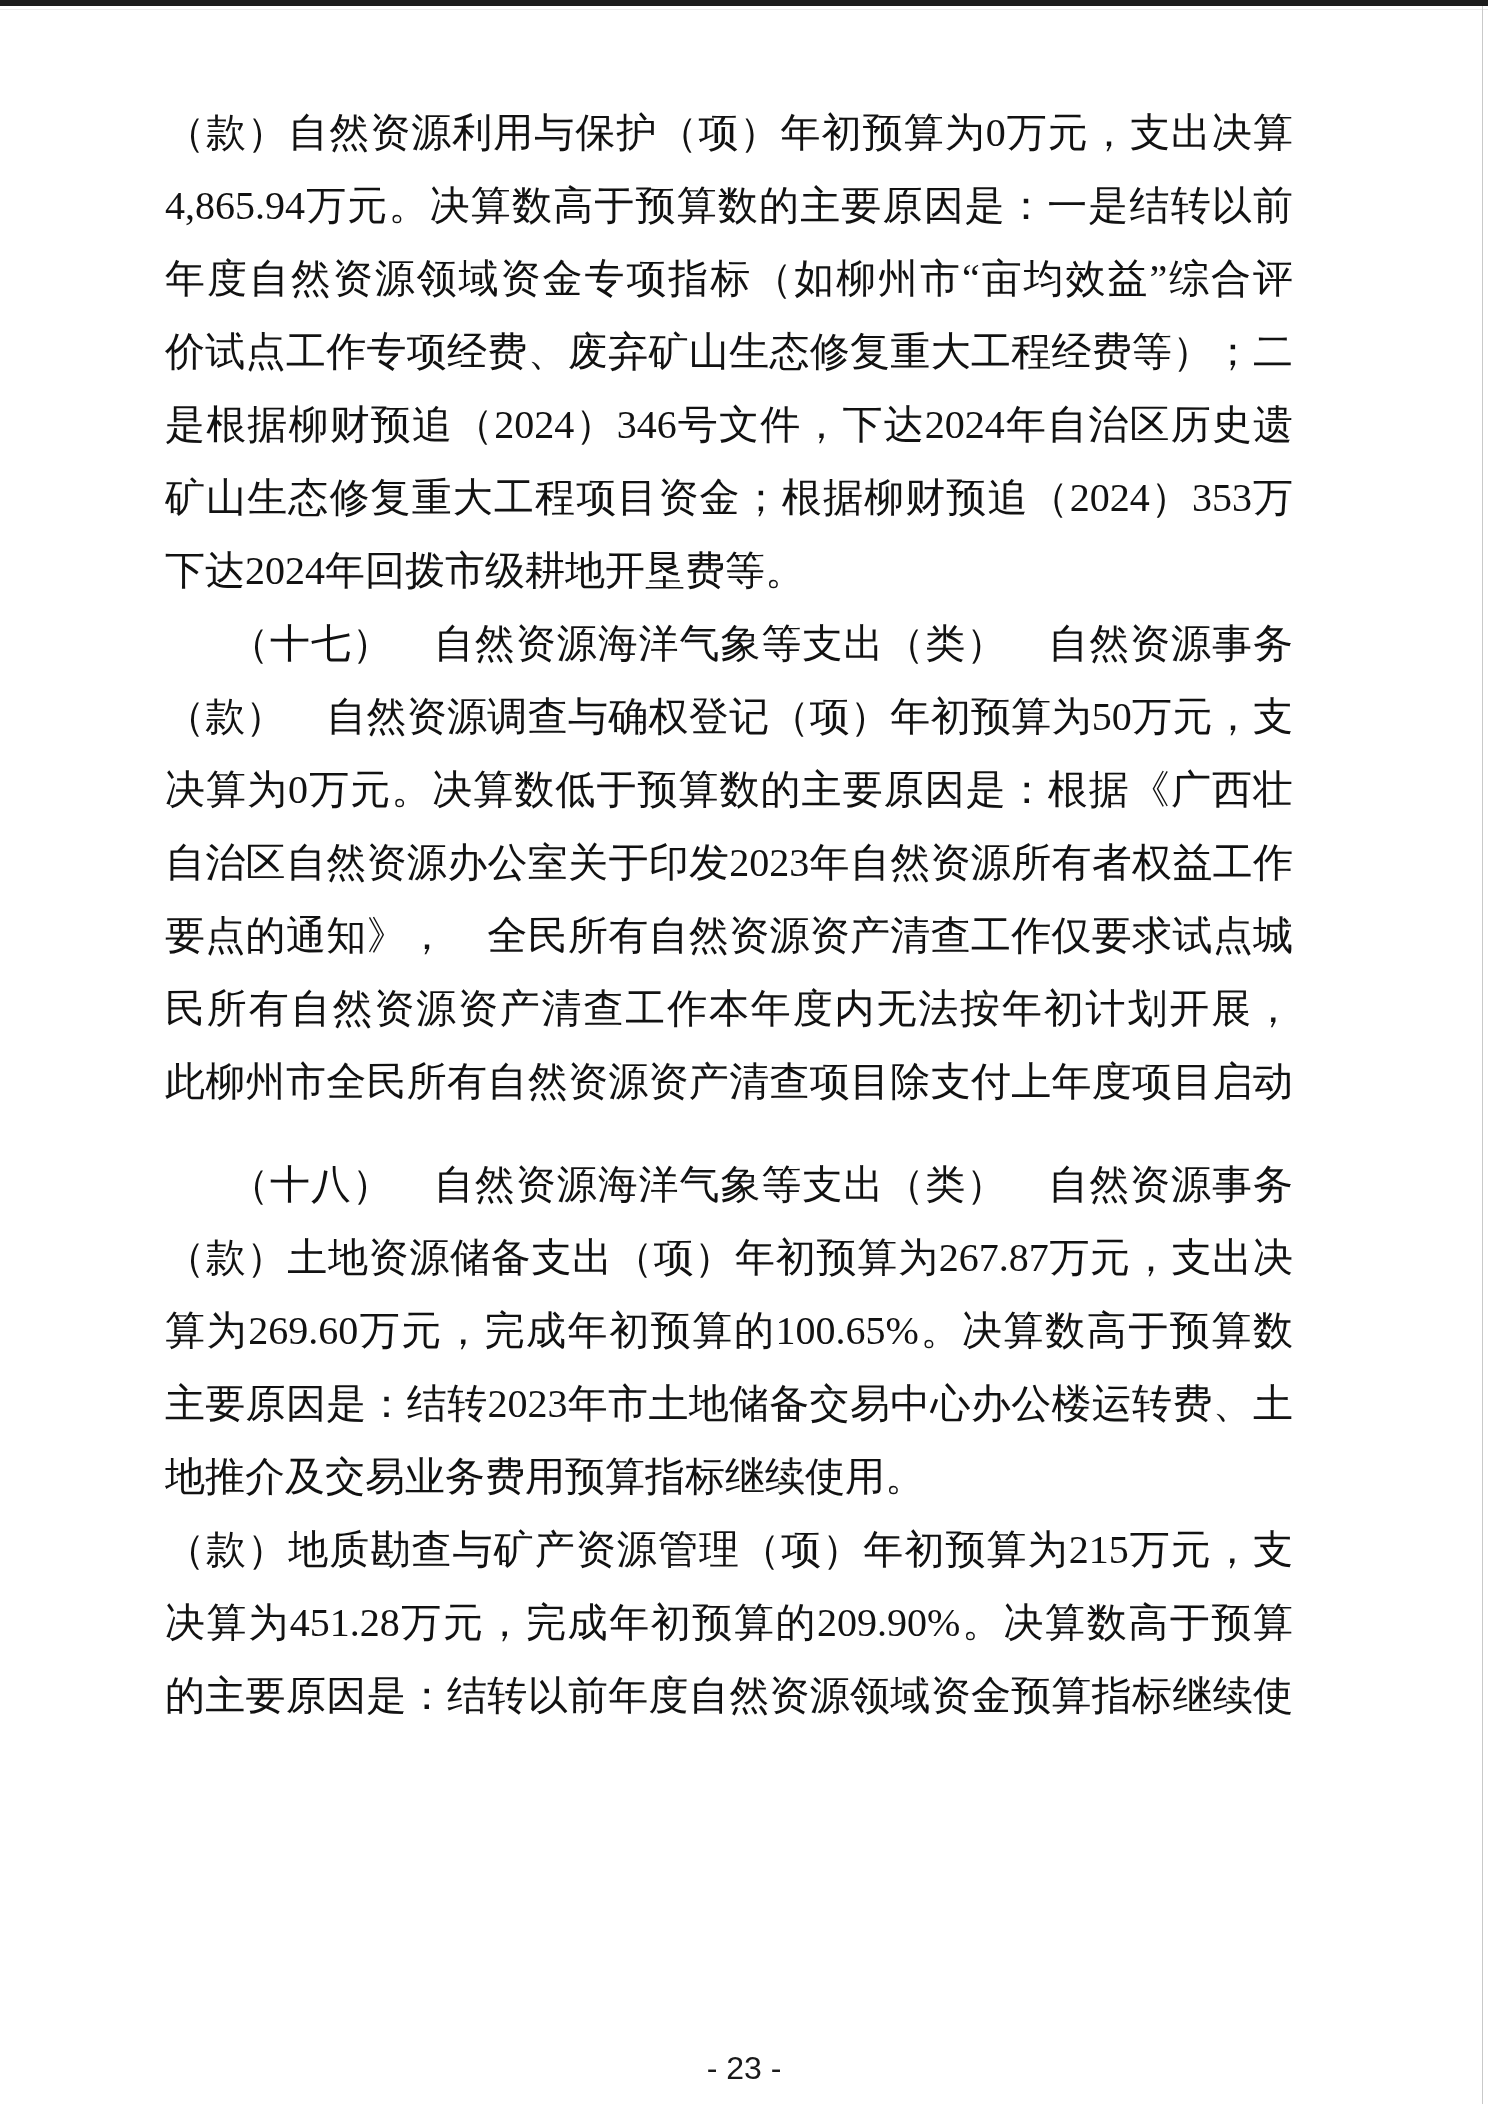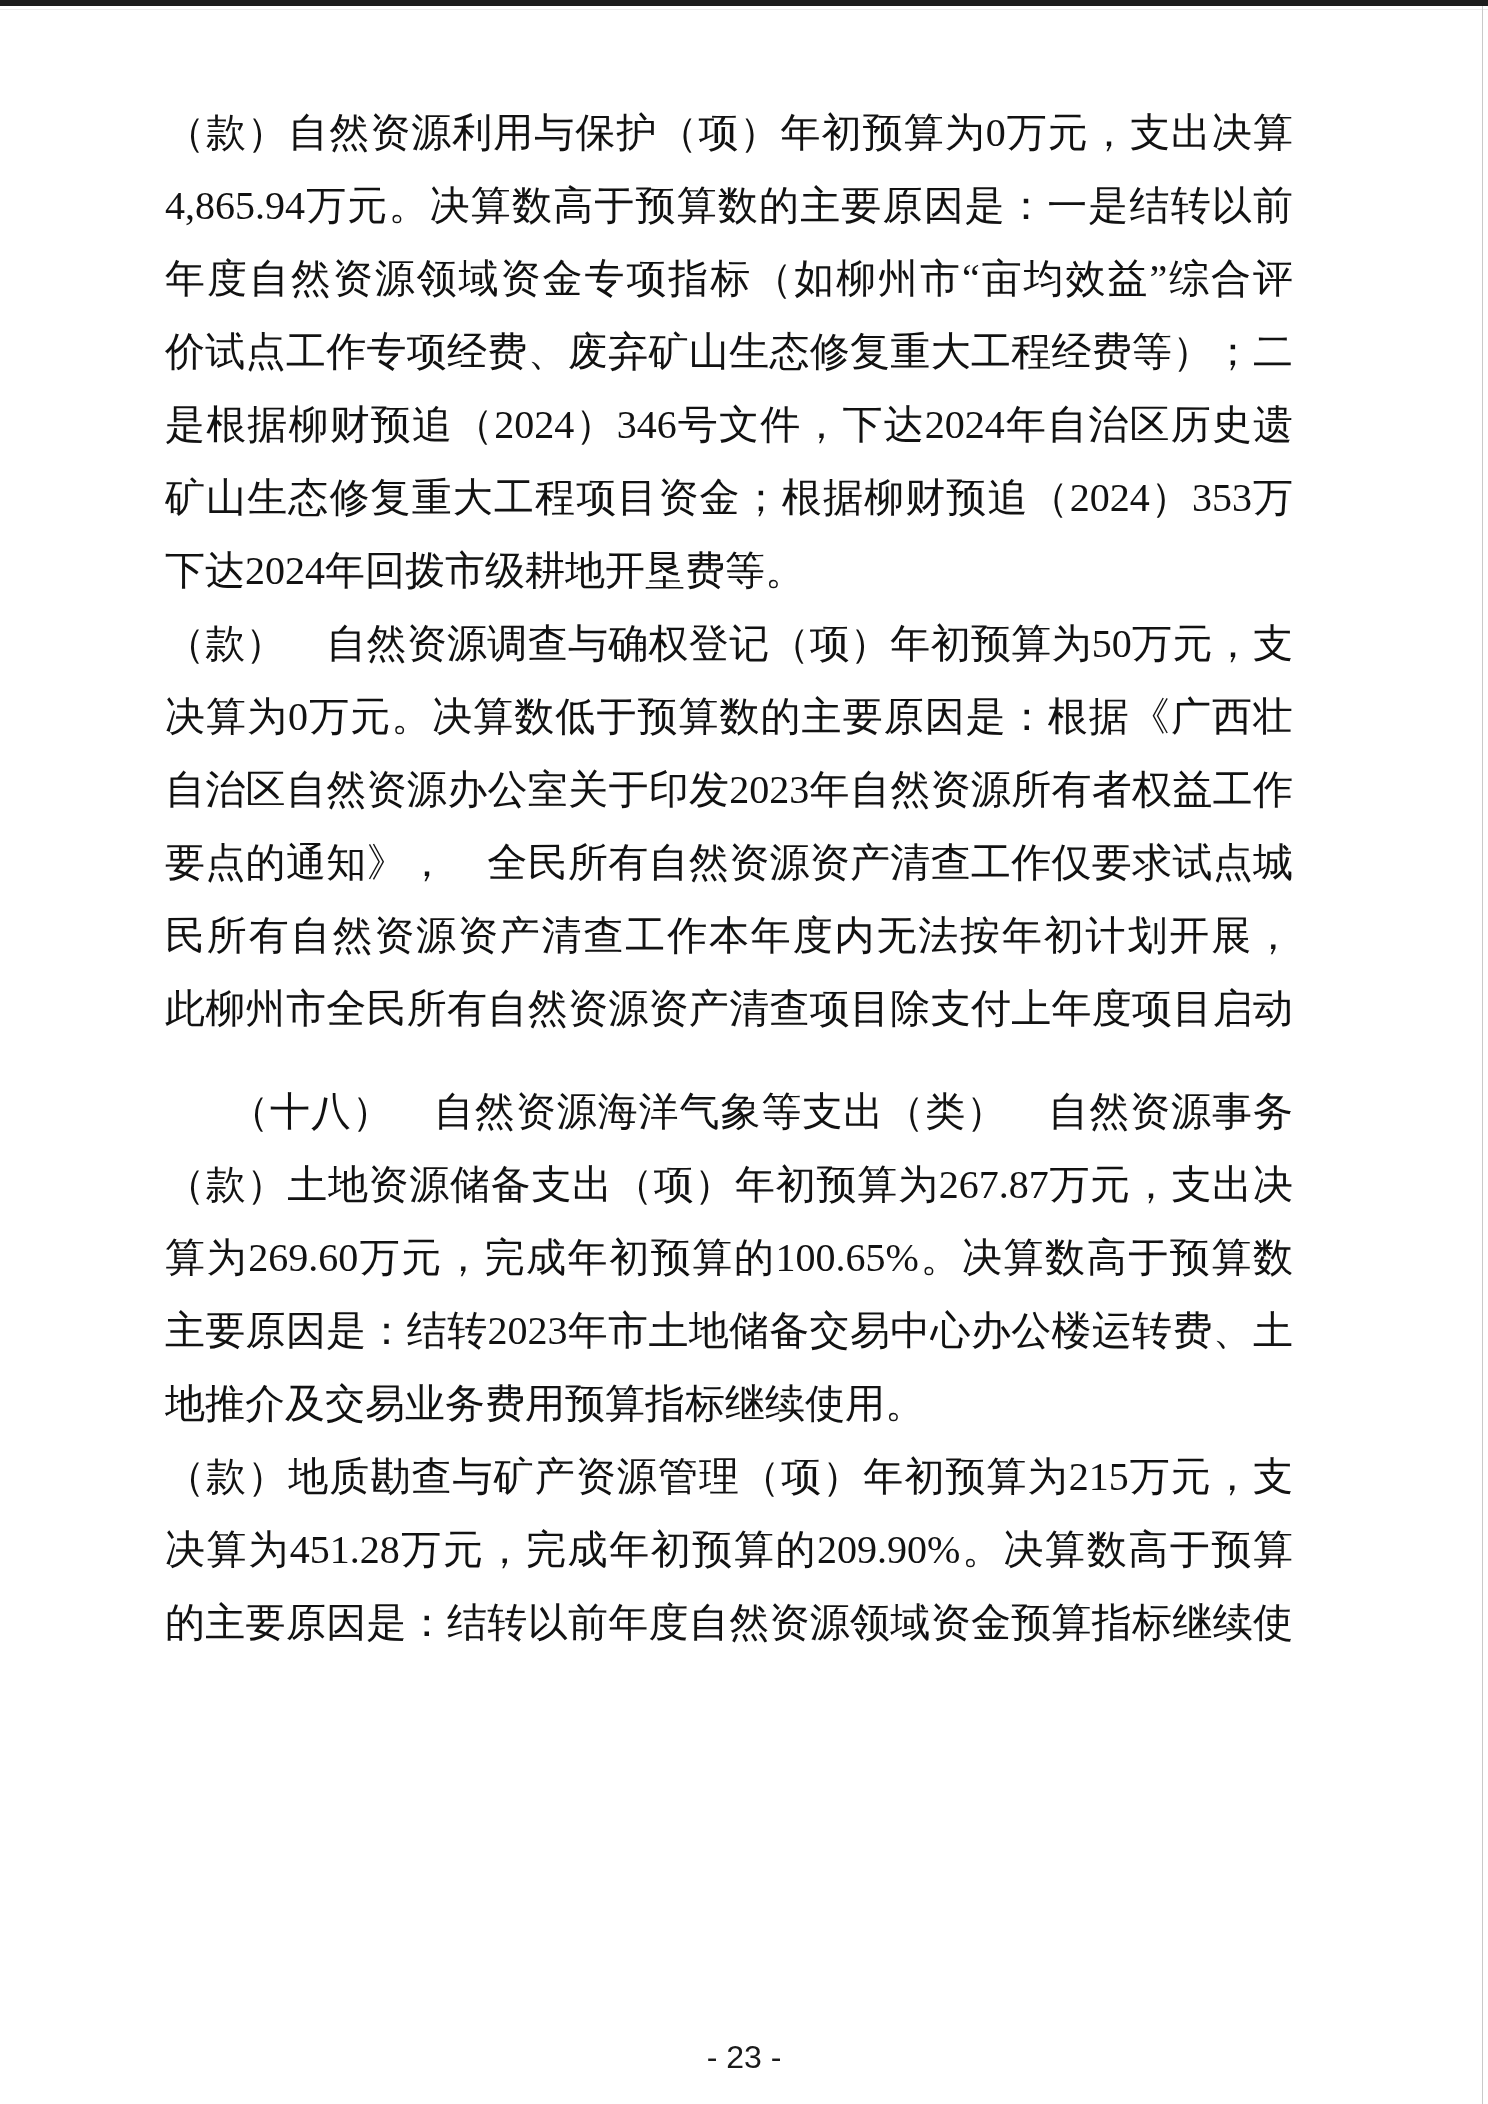--- a/index.html
+++ b/index.html
@@ -62,21 +62,21 @@
   }
   .line.pstart {
     text-indent: 1.6em;
   }
   .line.gap-before {
     margin-top: 30px;
   }
   .footer {
     position: absolute;
     left: 0;
-    bottom: 28px;
+    bottom: 17px;
     width: 100%;
     text-align: center;
     font-family: "Liberation Sans", "DejaVu Sans", sans-serif;
     font-size: 32px;
     color: #1a1a1a;
   }
 </style>
 </head>
 <body>
 
@@ -86,20 +86,21 @@
   <div class="right-edge-line"></div>
 
   <div class="body-text">
     <div class="line">（款）自然资源利用与保护（项）年初预算为0万元，支出决算为</div>
     <div class="line">4,865.94万元。决算数高于预算数的主要原因是：一是结转以前</div>
     <div class="line">年度自然资源领域资金专项指标（如柳州市“亩均效益”综合评</div>
     <div class="line">价试点工作专项经费、废弃矿山生态修复重大工程经费等）；二</div>
     <div class="line">是根据柳财预追（2024）346号文件，下达2024年自治区历史遗留</div>
     <div class="line">矿山生态修复重大工程项目资金；根据柳财预追（2024）353万元</div>
     <div class="line plast">下达2024年回拨市级耕地开垦费等。</div>
+    <div class="line pstart">（十七）　自然资源海洋气象等支出（类）　自然资源事务</div>
     <div class="line">（款）　自然资源调查与确权登记（项）年初预算为50万元，支出</div>
     <div class="line">决算为0万元。决算数低于预算数的主要原因是：根据《广西壮族</div>
     <div class="line">自治区自然资源办公室关于印发2023年自然资源所有者权益工作</div>
     <div class="line">要点的通知》，　全民所有自然资源资产清查工作仅要求试点城市</div>
     <div class="line">民所有自然资源资产清查工作本年度内无法按年初计划开展，　因</div>
     <div class="line">此柳州市全民所有自然资源资产清查项目除支付上年度项目启动</div>
     <div class="line pstart gap-before">（十八）　自然资源海洋气象等支出（类）　自然资源事务</div>
     <div class="line">（款）土地资源储备支出（项）年初预算为267.87万元，支出决</div>
     <div class="line">算为269.60万元，完成年初预算的100.65%。决算数高于预算数的</div>
     <div class="line">主要原因是：结转2023年市土地储备交易中心办公楼运转费、土</div>

